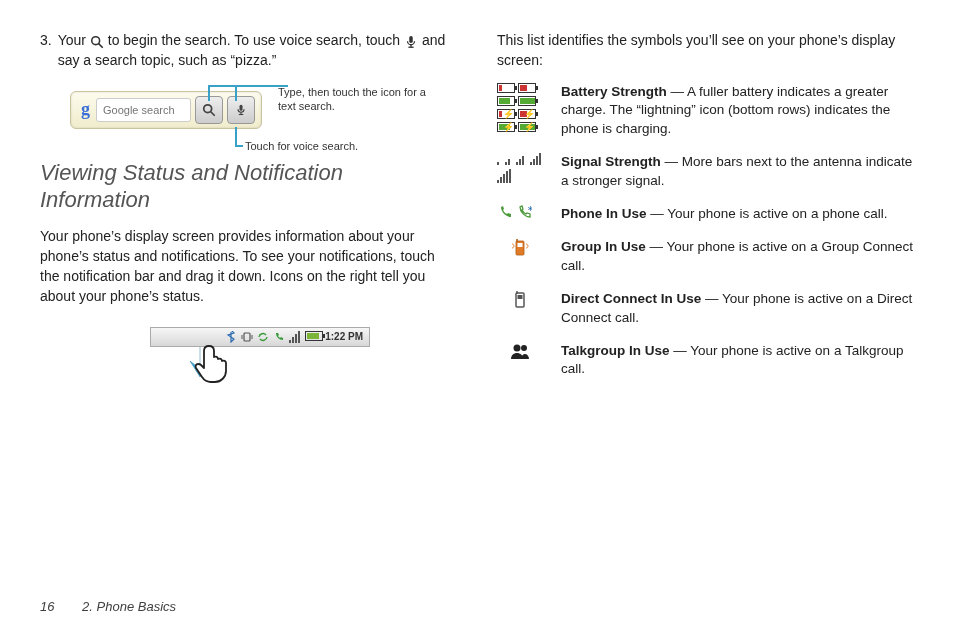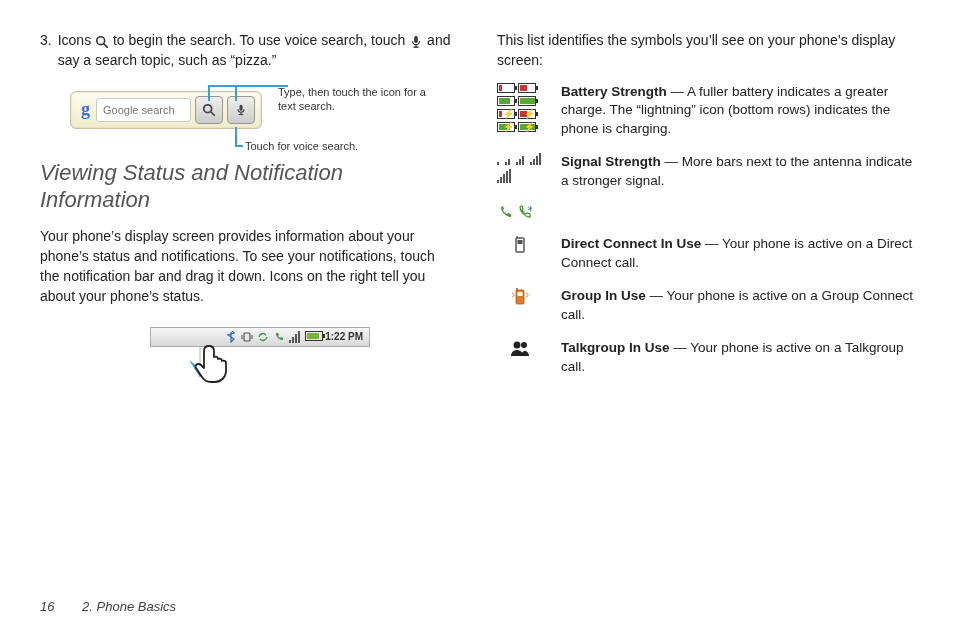--- a/index.html
+++ b/index.html
@@ -154,21 +154,21 @@
 </head>
 <body>
 
 <div class="columns">
 
   <div class="col">
 
     <div class="step-row">
       <div class="step-num">3.</div>
       <div>
-        <span>Icons </span>
+        <span>Your </span>
         <span class="inline-icon">
           <svg viewBox="0 0 16 16">
               <circle cx="6.5" cy="6.5" r="4.5" fill="none" stroke="#333" stroke-width="1.8"></circle>
               <line x1="10" y1="10" x2="14" y2="14" stroke="#333" stroke-width="2" stroke-linecap="round"></line>
             </svg>
         </span>
         <span> to begin the search. To use voice search, touch </span>
         <span class="inline-icon">
           <svg viewBox="0 0 16 16">
               <rect x="6" y="1" width="4" height="8" rx="2" fill="#333"></rect>
@@ -333,47 +333,48 @@
     <div class="sym-row">
       <div class="sym-icon-col">
         <svg width="16" height="16" viewBox="0 0 16 16">
             <path d="M4 2c0 5 5 10 10 10l0-3-3-1-1 1c-2-1-3-2-4-4l1-1-1-3z" fill="#4b9b3a"></path>
           </svg>
         <svg width="16" height="16" viewBox="0 0 16 16">
             <path d="M4 2c0 5 5 10 10 10l0-3-3-1-1 1c-2-1-3-2-4-4l1-1-1-3z" fill="none" stroke="#4b9b3a" stroke-width="1.3"></path>
             <text x="11" y="6" font-size="8" fill="#2a6bb0">∗</text>
           </svg>
       </div>
-    </div>
-
-    <div class="sym-row">
-      <div class="sym-icon-col" style="justify-content:center">
-        <svg width="16" height="20" viewBox="0 0 16 20">
-            <rect x="4" y="3" width="8" height="14" rx="1" fill="none" stroke="#555" stroke-width="1.5"></rect>
-            <rect x="5.5" y="5" width="5" height="4" fill="#555"></rect>
-            <line x1="5" y1="1" x2="5" y2="4" stroke="#555" stroke-width="1.5"></line>
-          </svg>
-      </div>
-      <div class="sym-text"><b>Direct Connect In Use</b><span> — Your phone is active on a Direct Connect call.</span></div>
+      <div class="sym-text"><b>Phone In Use</b><span> — Your phone is active on a phone call.</span></div>
     </div>
 
     <div class="sym-row">
       <div class="sym-icon-col" style="justify-content:center">
         <svg width="18" height="20" viewBox="0 0 18 20">
             <rect x="5" y="3" width="8" height="14" rx="1" fill="#e07b2a" stroke="#b05a10" stroke-width="0.8"></rect>
             <rect x="6.5" y="5" width="5" height="4" fill="#fff"></rect>
             <line x1="6" y1="1" x2="6" y2="4" stroke="#b05a10" stroke-width="1.5"></line>
             <path d="M1 6c1 0 2 1 2 2M1 10c1 0 2-1 2-2M15 6c1 0 2 1 2 2M15 10c1 0 2-1 2-2" stroke="#e07b2a" stroke-width="1" fill="none"></path>
           </svg>
       </div>
       <div class="sym-text"><b>Group In Use</b><span> — Your phone is active on a Group Connect call.</span></div>
     </div>
 
     <div class="sym-row">
       <div class="sym-icon-col" style="justify-content:center">
+        <svg width="16" height="20" viewBox="0 0 16 20">
+            <rect x="4" y="3" width="8" height="14" rx="1" fill="none" stroke="#555" stroke-width="1.5"></rect>
+            <rect x="5.5" y="5" width="5" height="4" fill="#555"></rect>
+            <line x1="5" y1="1" x2="5" y2="4" stroke="#555" stroke-width="1.5"></line>
+          </svg>
+      </div>
+      <div class="sym-text"><b>Direct Connect In Use</b><span> — Your phone is active on a Direct Connect call.</span></div>
+    </div>
+
+    <div class="sym-row">
+      <div class="sym-icon-col" style="justify-content:center">
         <svg width="22" height="18" viewBox="0 0 22 18">
             <circle cx="8" cy="6" r="3.5" fill="#222"></circle>
             <circle cx="15" cy="6" r="3" fill="#222"></circle>
             <path d="M2 17c0-4 3-6 6-6s6 2 6 6z" fill="#222"></path>
             <path d="M12 17c0-3 2-5 4-5s4 2 4 5z" fill="#222"></path>
           </svg>
       </div>
       <div class="sym-text"><b>Talkgroup In Use</b><span> — Your phone is active on a Talkgroup call.</span></div>
     </div>
 

